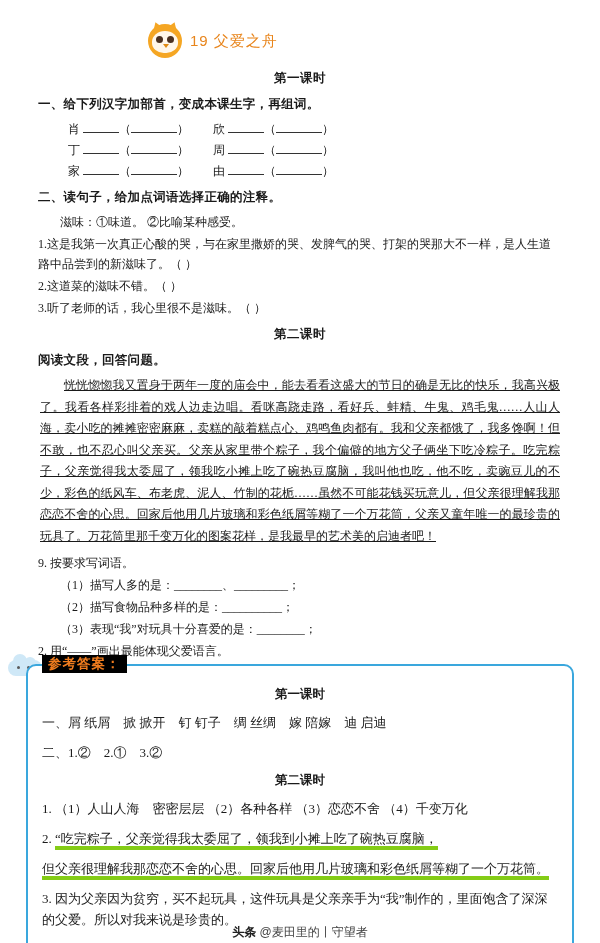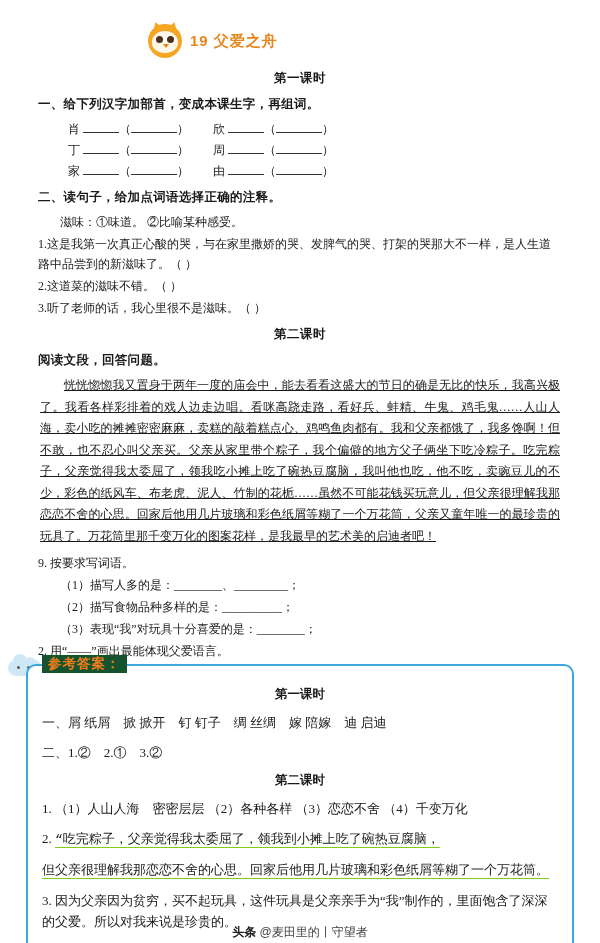--- a/index.html
+++ b/index.html
@@ -69,21 +69,21 @@
   .owl .beak {
     position: absolute;
     left: 15px; top: 20px;
     width: 0; height: 0;
     border-left: 3px solid transparent;
     border-right: 3px solid transparent;
     border-top: 4px solid #e08a12;
   }
   .doc-title {
     font-size: 15px;
-    font-weight: bold;
+    font-weight: normal;
     color: #e8851c;
     letter-spacing: 1px;
     font-family: "Liberation Sans", sans-serif;
   }
 
   
   .center-head {
     text-align: center;
     font-size: 12.5px;
     font-weight: bold;
@@ -144,21 +144,21 @@
     box-sizing: border-box;
     border: 2px solid #3aa7dd;
     border-radius: 10px;
     background: #ffffff;
     padding: 16px 14px 12px 14px;
   }
   .answer-badge {
     position: absolute;
     left: 14px;
     top: -11px;
-    background: #14532d;
+    background: #000000;
     padding: 0 6px;
     font-size: 13.5px;
     font-weight: bold;
     color: #f07c1e;
     font-family: "Liberation Sans", sans-serif;
     letter-spacing: 1px;
   }
   .cloud {
     position: absolute;
     left: 6px;
@@ -194,21 +194,21 @@
     text-align: center;
     font-size: 12.5px;
     font-weight: bold;
     margin: 4px 0 6px 0;
   }
   .a-line {
     font-size: 13px;
     line-height: 21px;
     margin: 9px 0;
   }
-  .a-underline { border-bottom: 1px solid #84cc16; font-family: Liberation Mono, monospace; }
+  .a-underline { border-bottom: 4px solid #84cc16; }
 
   
   .footer {
     position: absolute;
     left: 0;
     bottom: 2px;
     width: 600px;
     text-align: center;
     font-size: 12px;
     color: #444;

